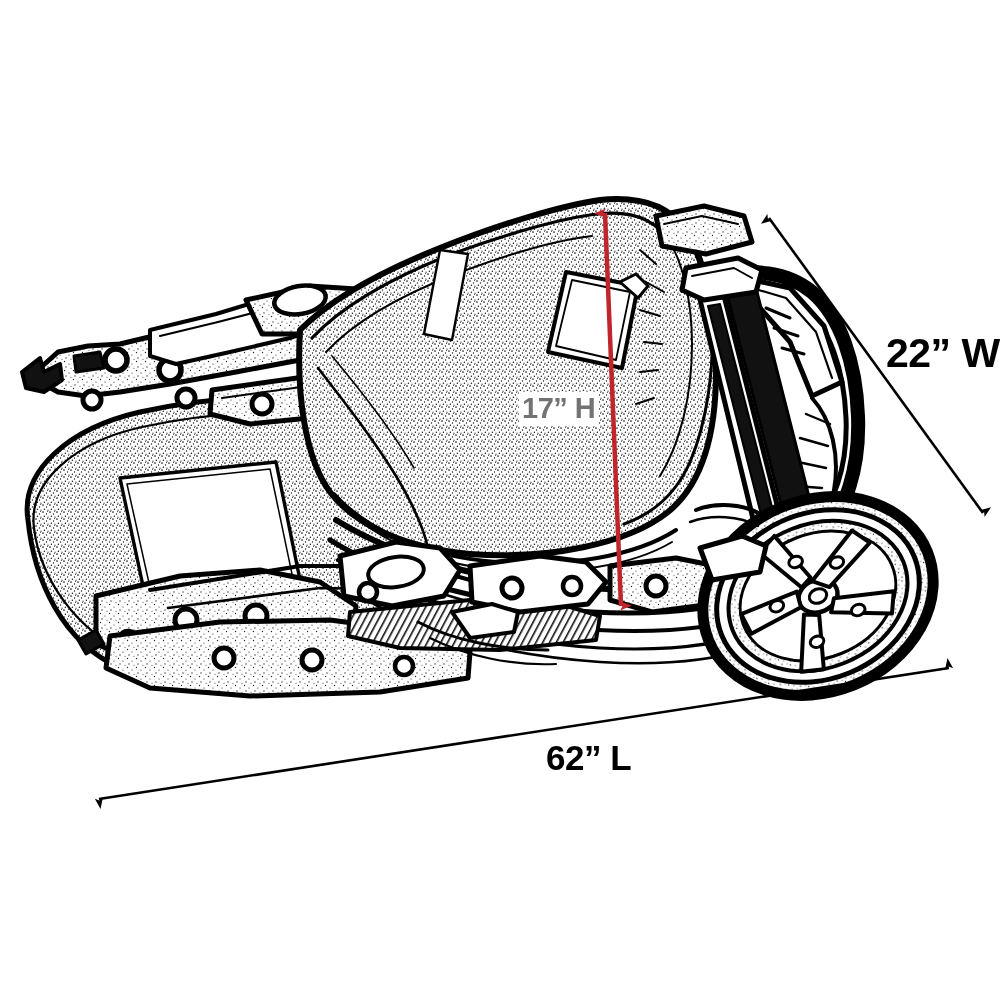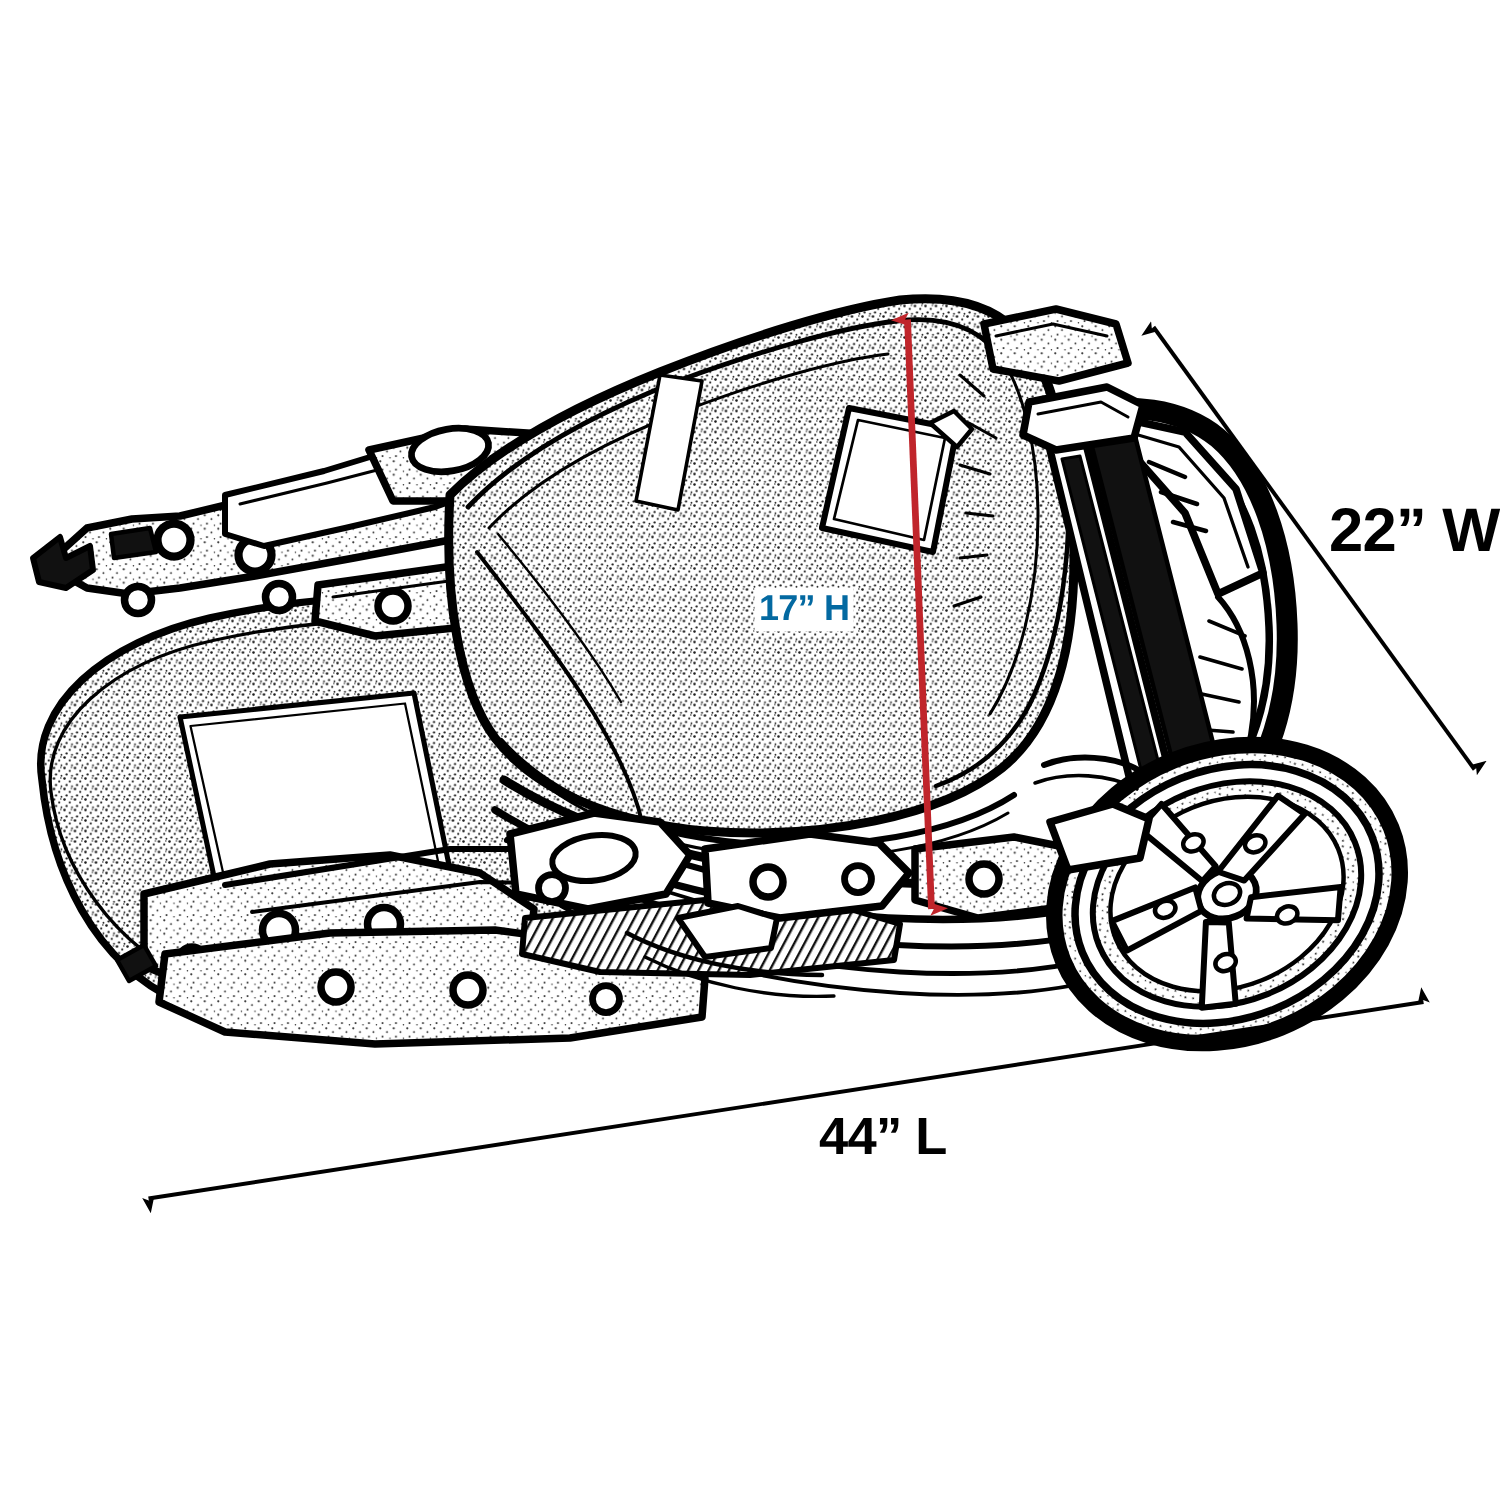--- a/index.html
+++ b/index.html
@@ -41,24 +41,24 @@
     letter-spacing: -0.5px;
   }
   #label-length {
     left: 546px;
     top: 740px;
     font-size: 35px;
     color: #000000;
     letter-spacing: -0.5px;
   }
   #label-height {
-    left: 503px;
+    left: 519px;
     top: 392px;
-    font-size: 24px;
-    color: #0369a1;
+    font-size: 29px;
+    color: #737373;
     background: #ffffff;
     padding: 2px 3px 3px 3px;
     letter-spacing: -0.5px;
   }
 </style>
 </head>
 <body>
 
 <div id="canvas">
 
@@ -292,15 +292,15 @@
 
     <g>
       <line x1="99" y1="799" x2="949" y2="668" stroke="#000000" stroke-width="2.6" marker-start="url(#mkBlk)" marker-end="url(#mkBlk)"></line>
     </g>
   </svg>
 
   <div class="dim-label" id="label-height">17” H</div>
 
   <div class="dim-label" id="label-width">22” W</div>
 
-  <div class="dim-label" id="label-length">44” L</div>
+  <div class="dim-label" id="label-length">62” L</div>
 
 </div>
 
 </body></html>

